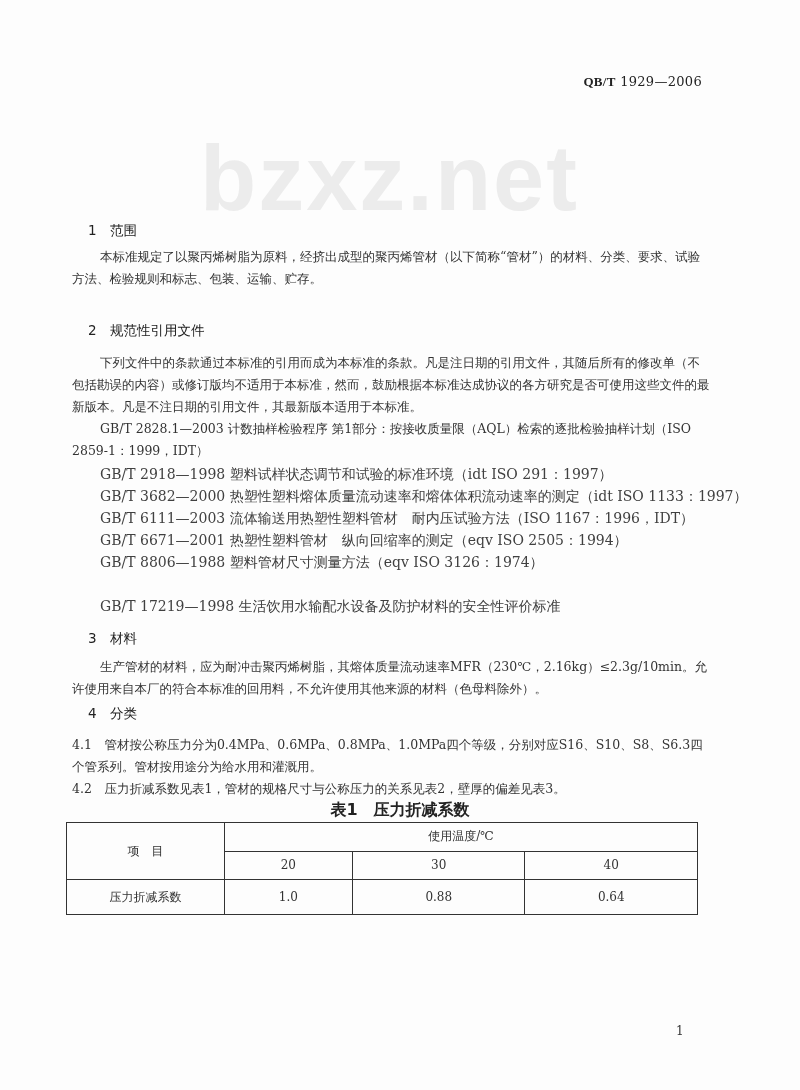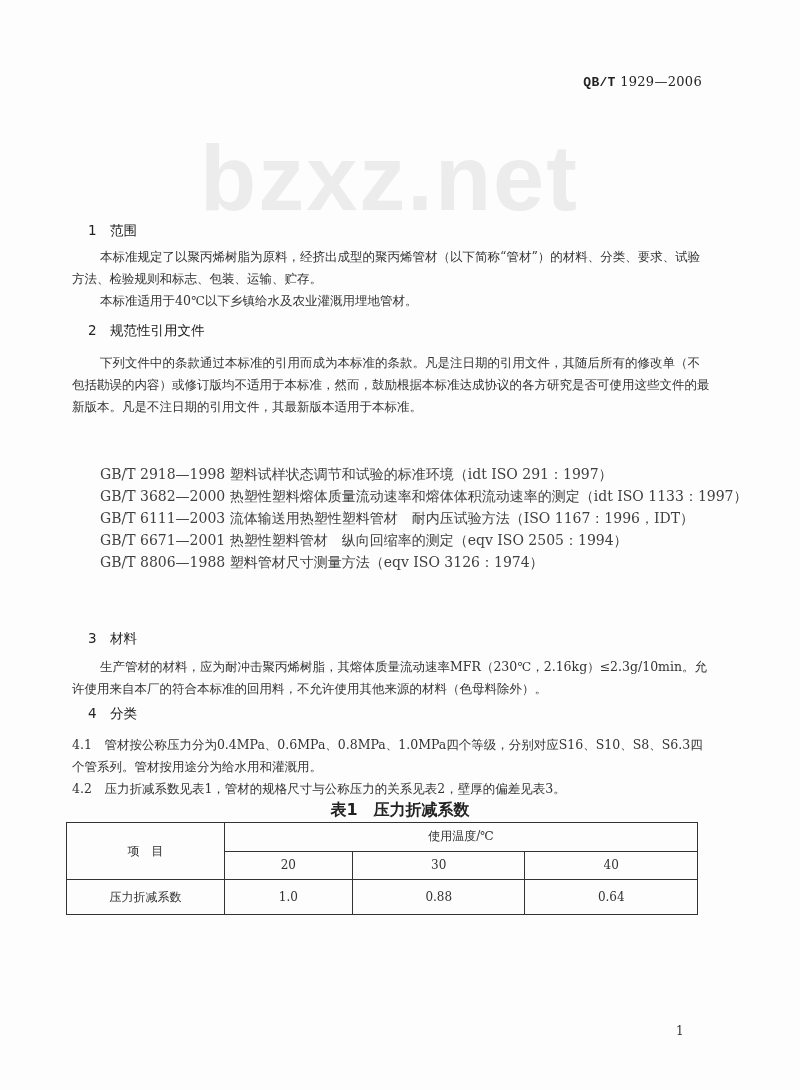--- a/index.html
+++ b/index.html
@@ -1,20 +1,20 @@
 <!DOCTYPE html>
 <html><head>
 <meta charset="utf-8">
 <style>
   html, body { margin: 0; padding: 0; background: #ffffff; }
   body { width: 800px; height: 1090px; position: relative; overflow: hidden;
          font-family: "DejaVu Serif", "Liberation Serif", serif; color: #2a2a2a; }
   .page { position: absolute; left: 0; top: 0; width: 800px; height: 1090px; background: #fdfdfd; }
   .std-code { position: absolute; right: 98px; top: 74px; font-size: 13px; letter-spacing: 0.3px; color: #222; }
-  .std-code b { font-family: Liberation Mono, monospace; font-weight: bold; }
+  .std-code b { font-family: Liberation Serif, serif; font-weight: bold; }
   .watermark { position: absolute; left: 200px; top: 132px; font-family: "Liberation Sans", sans-serif;
                font-weight: bold; font-size: 92px; color: #ececec; letter-spacing: 2px; line-height: 1; z-index: 0; }
   .title { position: absolute; left: 0; width: 800px; top: 148px; text-align: center; font-size: 21px;
            font-family: "DejaVu Sans", sans-serif; color: #1c1c1c; z-index: 1; letter-spacing: 1px; }
   .h { position: absolute; left: 72px; font-size: 13.5px; font-family: "DejaVu Sans", sans-serif; color: #222; margin-left: 16px; }
   .h .num { display: inline-block; width: 22px; }
   .p { position: absolute; left: 72px; width: 640px; font-size: 12.5px; line-height: 22px; color: #333; }
   .indent { text-indent: 28px; }
   .ref { position: absolute; left: 100px; font-size: 14px; color: #404040; white-space: nowrap; }
   .ref .code { display: inline-block; min-width: 108px; }
@@ -31,32 +31,33 @@
   <div class="std-code">
     <b>QB/T</b>
     <span>1929—2006</span>
   </div>
   <div class="watermark">bzxz.net</div>
 
   <div class="h" style="top:222px">
     <span class="num">1</span><span>范围</span>
   </div>
   <div class="p indent" style="top:246px">本标准规定了以聚丙烯树脂为原料，经挤出成型的聚丙烯管材（以下简称“管材”）的材料、分类、要求、试验方法、检验规则和标志、包装、运输、贮存。</div>
-  <div class="p indent" style="top:290px">本标准适用于40℃以下乡镇给水及农业灌溉用埋地管材。</div>
 
   <div class="h" style="top:322px">
     <span class="num">2</span><span>规范性引用文件</span>
   </div>
   <div class="p indent" style="top:352px">下列文件中的条款通过本标准的引用而成为本标准的条款。凡是注日期的引用文件，其随后所有的修改单（不包括勘误的内容）或修订版均不适用于本标准，然而，鼓励根据本标准达成协议的各方研究是否可使用这些文件的最新版本。凡是不注日期的引用文件，其最新版本适用于本标准。</div>
+  <div class="p indent" style="top:418px">GB/T 2828.1—2003 计数抽样检验程序 第1部分：按接收质量限（AQL）检索的逐批检验抽样计划（ISO 2859-1：1999，IDT）</div>
 
   <div class="ref" style="top:466px"><span class="code">GB/T 2918—1998</span> <span>塑料试样状态调节和试验的标准环境（idt ISO 291：1997）</span></div>
   <div class="ref" style="top:488px"><span class="code">GB/T 3682—2000</span> <span>热塑性塑料熔体质量流动速率和熔体体积流动速率的测定（idt ISO 1133：1997）</span></div>
   <div class="ref" style="top:510px"><span class="code">GB/T 6111—2003</span> <span>流体输送用热塑性塑料管材　耐内压试验方法（ISO 1167：1996，IDT）</span></div>
   <div class="ref" style="top:532px"><span class="code">GB/T 6671—2001</span> <span>热塑性塑料管材　纵向回缩率的测定（eqv ISO 2505：1994）</span></div>
   <div class="ref" style="top:554px"><span class="code">GB/T 8806—1988</span> <span>塑料管材尺寸测量方法（eqv ISO 3126：1974）</span></div>
+  <div class="ref" style="top:598px"><span class="code">GB/T 17219—1998</span> <span>生活饮用水输配水设备及防护材料的安全性评价标准</span></div>
 
   <div class="h" style="top:630px">
     <span class="num">3</span><span>材料</span>
   </div>
   <div class="p indent" style="top:656px">生产管材的材料，应为耐冲击聚丙烯树脂，其熔体质量流动速率MFR（230℃，2.16kg）≤2.3g/10min。允许使用来自本厂的符合本标准的回用料，不允许使用其他来源的材料（色母料除外）。</div>
 
   <div class="h" style="top:705px">
     <span class="num">4</span><span>分类</span>
   </div>
   <div class="p" style="top:734px">4.1　管材按公称压力分为0.4MPa、0.6MPa、0.8MPa、1.0MPa四个等级，分别对应S16、S10、S8、S6.3四个管系列。管材按用途分为给水用和灌溉用。</div>

